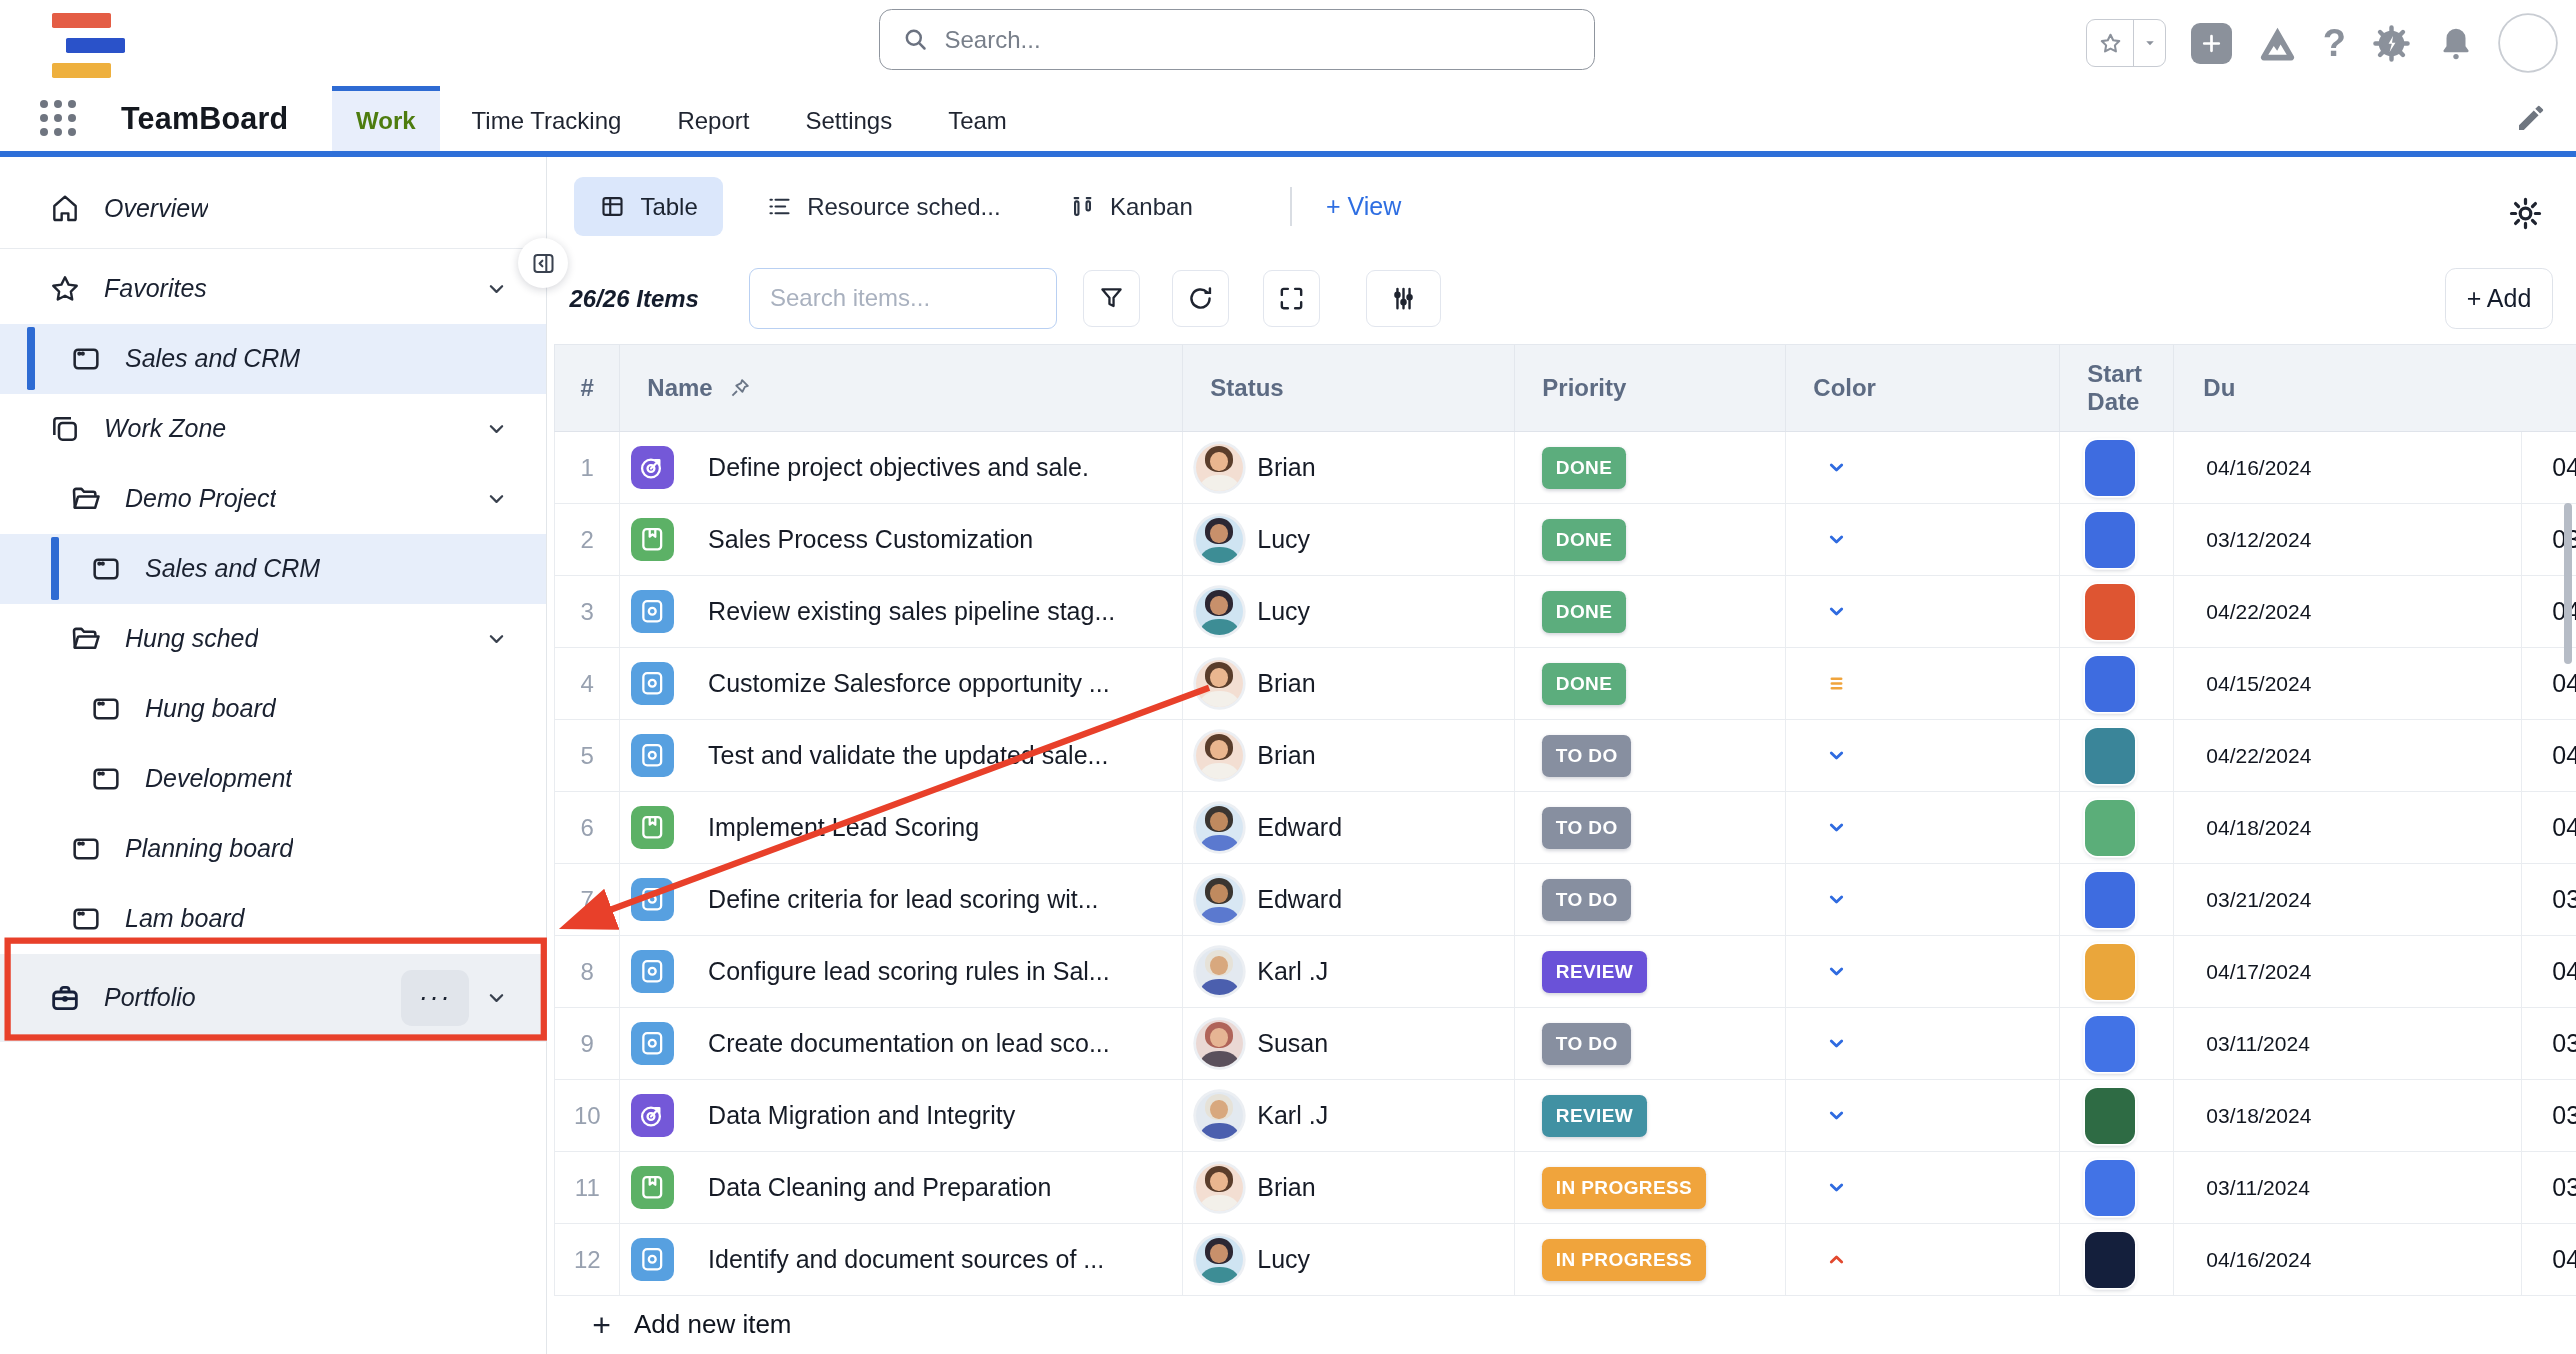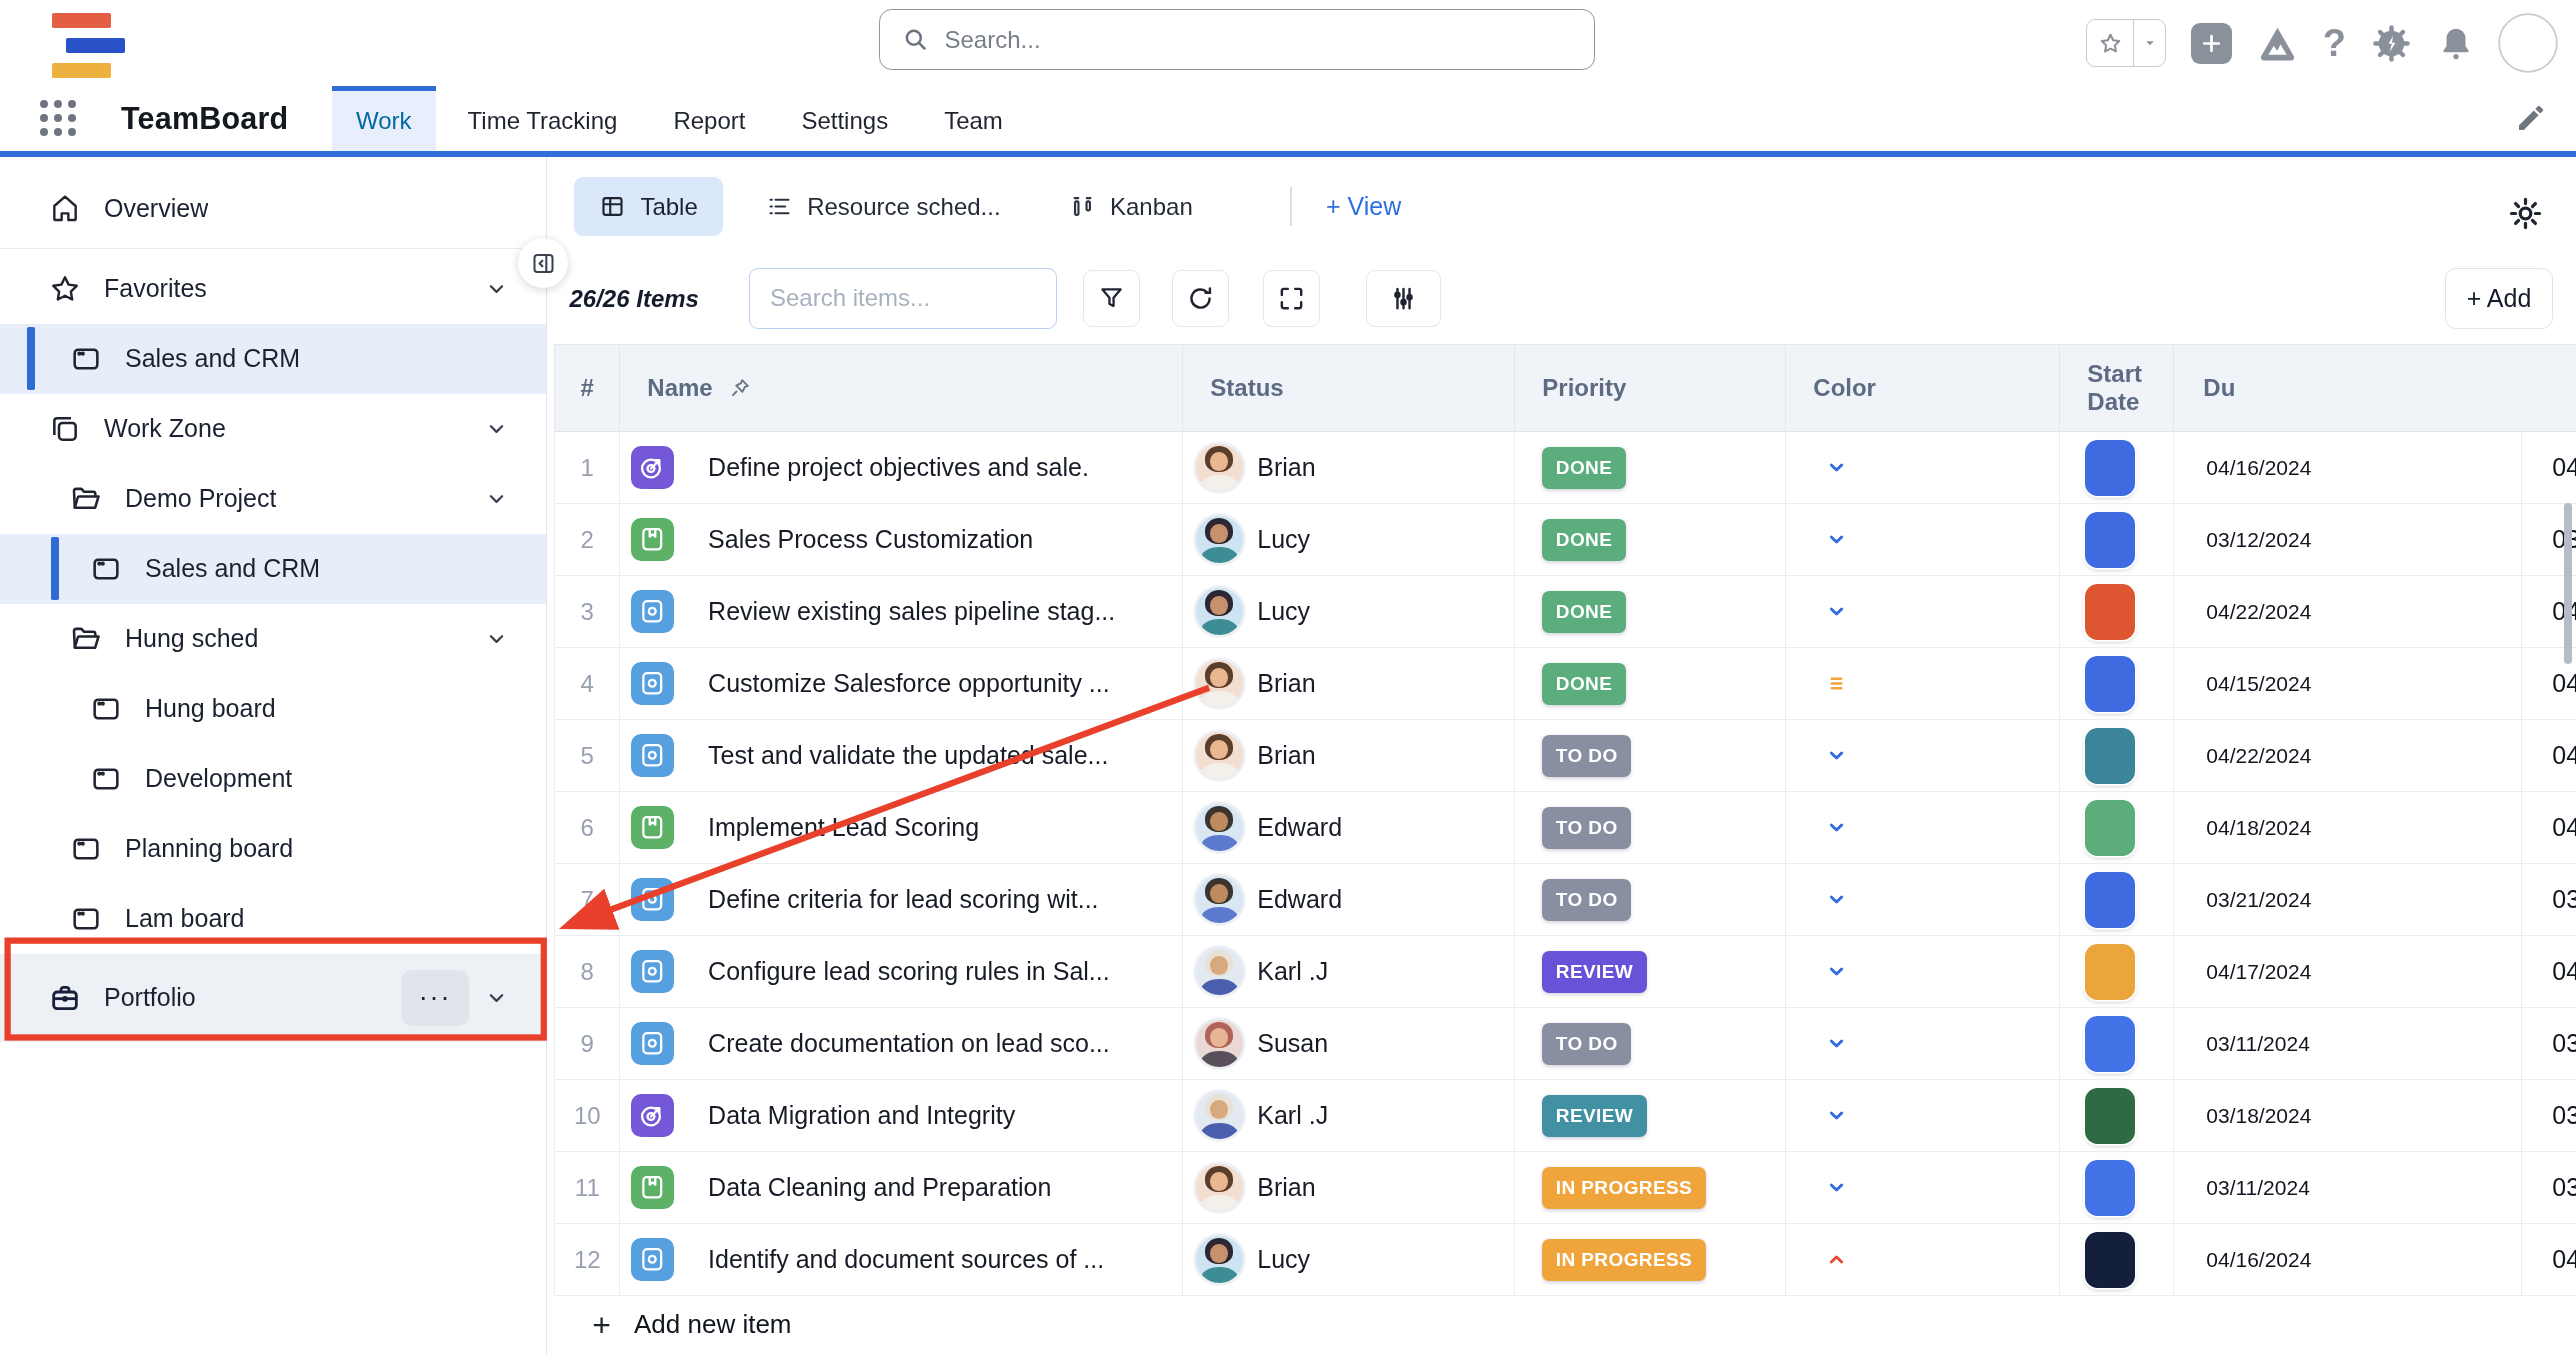--- a/index.html
+++ b/index.html
@@ -28,31 +28,31 @@
   .qmark { font-size:38px; font-weight:700; color:#8b919b; line-height:1; }
   .hdr-avatar { width:56px; height:56px; border-radius:50%; box-shadow:0 0 0 1.8px #c9cdd3; }
 
   
   .nav { position:absolute; left:0; top:86px; width:100%; height:65px; background:#fff; }
   .grid-dots { position:absolute; left:40px; top:14.4px; width:36px; height:36px; display:grid; grid-template-columns:repeat(3,1fr); gap:5.4px; }
   .grid-dots i { width:8px; height:8px; border-radius:50%; background:#6f7580; }
   .brand { position:absolute; left:121px; top:0; height:65px; display:flex; align-items:center; font-size:30.5px; font-weight:700; letter-spacing:0.2px; color:#14181f; }
   .nav-tabs { position:absolute; left:332px; top:0; height:65px; display:flex; }
   .nav-tab { height:65px; display:flex; align-items:center; padding:0 24px; margin-right:8px; font-size:24px; color:#1f2430; border-top:5.4px solid transparent; }
-  .nav-tab.active { background:#e8eefb; border-top-color:#2e6bd3; color:#0369a1; }
+  .nav-tab.active { background:#e8eefb; border-top-color:#2e6bd3; color:#4d7c0f;font-weight:bold; }
   .nav-pencil { position:absolute; right:29px; top:16px; width:32px; height:32px; }
   .blue-bar { position:absolute; left:0; top:151px; width:100%; height:6.3px; }
 
   
   .workspace { position:absolute; left:0; top:157px; width:100%; height:1197px; background:#fff; }
   .workspace::before { content:""; position:absolute; left:3.6px; top:0; bottom:0; width:0.9px; background:#e8ebee; }
 
   
   .sidebar { position:absolute; left:0; top:0; bottom:0; width:547px; background:#fff; border-right:0.9px solid #e2e6ea; }
-  .side-list { padding-top:16px; }
+  .side-list { padding-top:16px;font-style:italic; }
   .side-item { position:relative; height:70px; display:flex; align-items:center; cursor:pointer; }
   .side-item .s-icon { display:flex; width:32px; height:32px; flex:0 0 auto; }
   .side-item .s-icon svg { width:32px; height:32px; }
   .side-item .s-label { margin-left:23px; font-size:25px; color:#1a2130; white-space:nowrap; overflow:hidden; }
   .side-item.lvl0 { padding-left:49px; }
   .side-item.lvl1 { padding-left:70px; }
   .side-item.lvl2 { padding-left:90px; }
   .side-item.selected { background:#e7eefa; }
   .side-item .sel-bar { position:absolute; top:3.6px; bottom:3.6px; width:8px; background:#2e6bd3; border-radius:1.8px; }
   .side-item.lvl1 .sel-bar { left:27px; }

